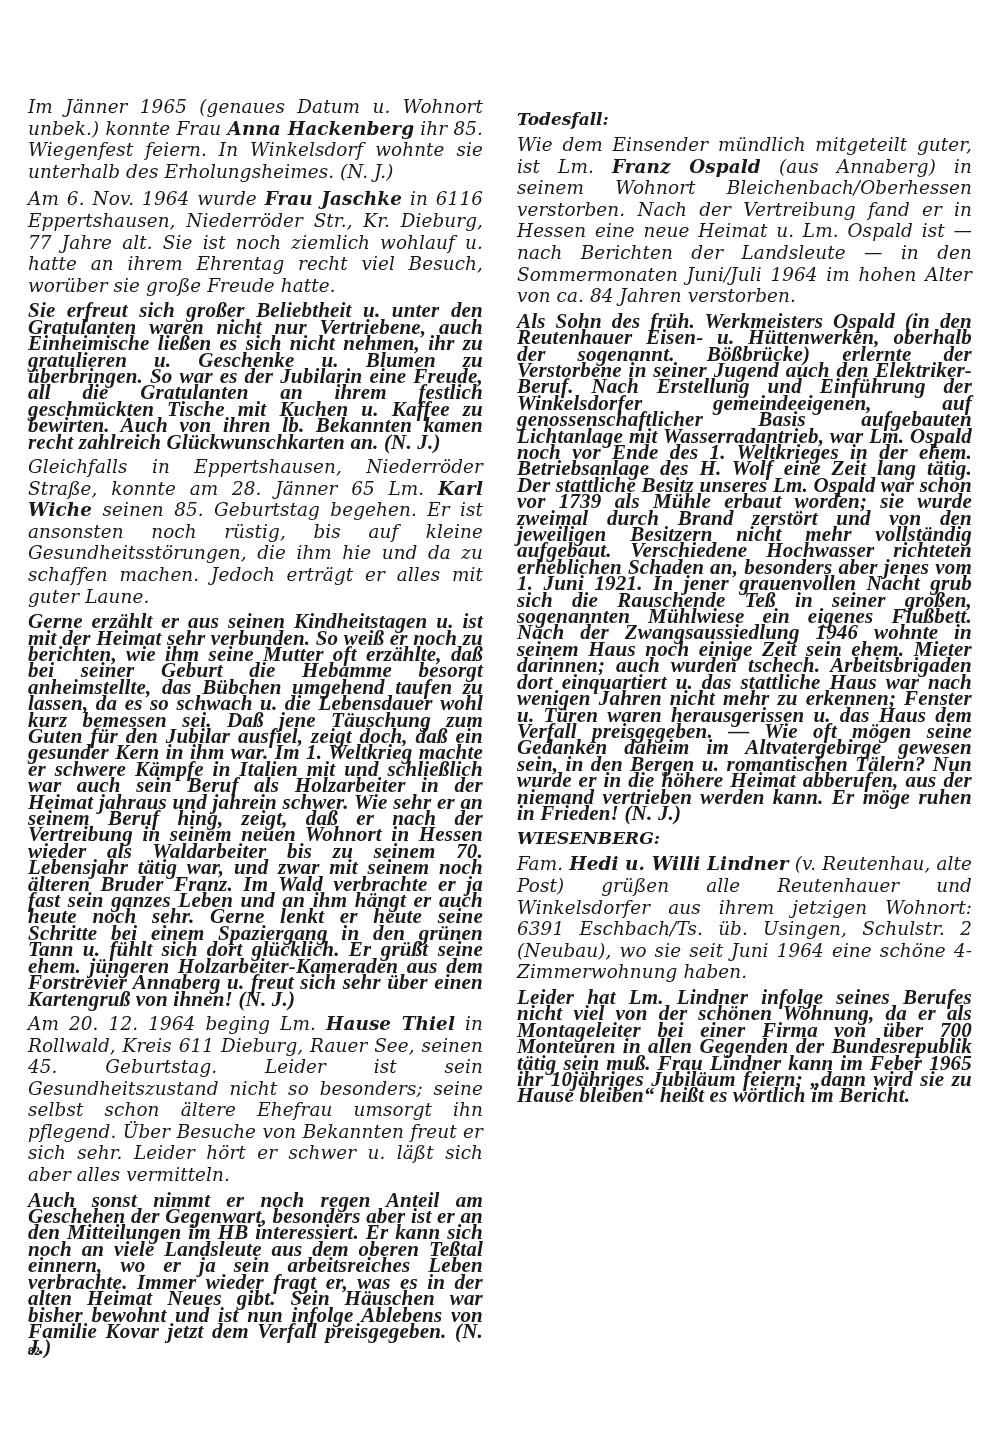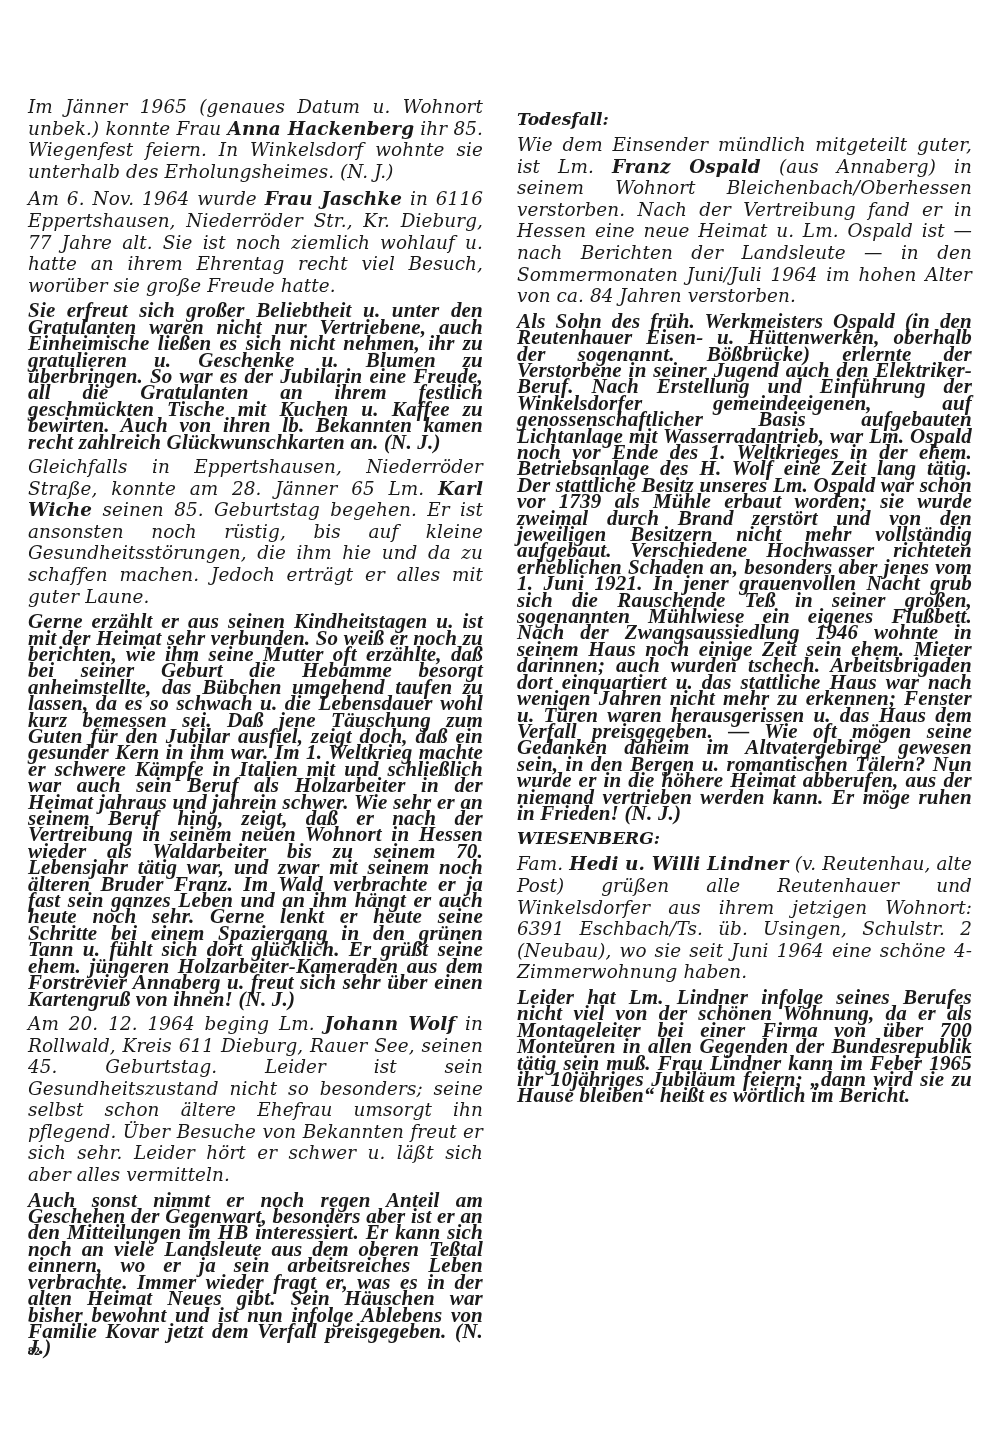--- a/index.html
+++ b/index.html
@@ -38,21 +38,21 @@
   </p>
   <p class="big">
     <span>Am 6. Nov. 1964 wurde </span><b>Frau Jaschke</b><span> in 6116 Eppertshausen, Niederröder Str., Kr. Dieburg, 77 Jahre alt. Sie ist noch ziemlich wohlauf u. hatte an ihrem Ehrentag recht viel Besuch, worüber sie große Freude hatte.</span>
   </p>
   <p class="small">Sie erfreut sich großer Beliebtheit u. unter den Gratulanten waren nicht nur Vertriebene, auch Einheimische ließen es sich nicht nehmen, ihr zu gratulieren u. Geschenke u. Blumen zu überbringen. So war es der Jubilarin eine Freude, all die Gratulanten an ihrem festlich geschmückten Tische mit Kuchen u. Kaffee zu bewirten. Auch von ihren lb. Bekannten kamen recht zahlreich Glückwunschkarten an. (N. J.)</p>
   <p class="big">
     <span>Gleichfalls in Eppertshausen, Niederröder Straße, konnte am 28. Jänner 65 Lm. </span><b>Karl Wiche</b><span> seinen 85. Geburtstag begehen. Er ist ansonsten noch rüstig, bis auf kleine Gesundheitsstörungen, die ihm hie und da zu schaffen machen. Jedoch erträgt er alles mit guter Laune.</span>
   </p>
   <p class="small">Gerne erzählt er aus seinen Kindheitstagen u. ist mit der Heimat sehr verbunden. So weiß er noch zu berichten, wie ihm seine Mutter oft erzählte, daß bei seiner Geburt die Hebamme besorgt anheimstellte, das Bübchen umgehend taufen zu lassen, da es so schwach u. die Lebensdauer wohl kurz bemessen sei. Daß jene Täuschung zum Guten für den Jubilar ausfiel, zeigt doch, daß ein gesunder Kern in ihm war. Im 1. Weltkrieg machte er schwere Kämpfe in Italien mit und schließlich war auch sein Beruf als Holzarbeiter in der Heimat jahraus und jahrein schwer. Wie sehr er an seinem Beruf hing, zeigt, daß er nach der Vertreibung in seinem neuen Wohnort in Hessen wieder als Waldarbeiter bis zu seinem 70. Lebensjahr tätig war, und zwar mit seinem noch älteren Bruder Franz. Im Wald verbrachte er ja fast sein ganzes Leben und an ihm hängt er auch heute noch sehr. Gerne lenkt er heute seine Schritte bei einem Spaziergang in den grünen Tann u. fühlt sich dort glücklich. Er grüßt seine ehem. jüngeren Holzarbeiter-Kameraden aus dem Forstrevier Annaberg u. freut sich sehr über einen Kartengruß von ihnen! (N. J.)</p>
   <p class="big">
-    <span>Am 20. 12. 1964 beging Lm. </span><b>Johann Wolf</b><span> in Rollwald, Kreis 611 Dieburg, Rauer See, seinen 45. Geburtstag. Leider ist sein Gesundheitszustand nicht so besonders; seine selbst schon ältere Ehefrau umsorgt ihn pflegend. Über Besuche von Bekannten freut er sich sehr. Leider hört er schwer u. läßt sich aber alles vermitteln.</span>
+    <span>Am 20. 12. 1964 beging Lm. </span><b>Hause Thiel</b><span> in Rollwald, Kreis 611 Dieburg, Rauer See, seinen 45. Geburtstag. Leider ist sein Gesundheitszustand nicht so besonders; seine selbst schon ältere Ehefrau umsorgt ihn pflegend. Über Besuche von Bekannten freut er sich sehr. Leider hört er schwer u. läßt sich aber alles vermitteln.</span>
   </p>
   <p class="small">Auch sonst nimmt er noch regen Anteil am Geschehen der Gegenwart, besonders aber ist er an den Mitteilungen im HB interessiert. Er kann sich noch an viele Landsleute aus dem oberen Teßtal einnern, wo er ja sein arbeitsreiches Leben verbrachte. Immer wieder fragt er, was es in der alten Heimat Neues gibt. Sein Häuschen war bisher bewohnt und ist nun infolge Ablebens von Familie Kovar jetzt dem Verfall preisgegeben. (N. J.)</p>
 </div>
 
 <div class="col col-right">
   <div class="heading first">Todesfall:</div>
   <p class="big">
     <span>Wie dem Einsender mündlich mitgeteilt guter, ist Lm. </span><b>Franz Ospald</b><span> (aus Annaberg) in seinem Wohnort Bleichenbach/Oberhessen verstorben. Nach der Vertreibung fand er in Hessen eine neue Heimat u. Lm. Ospald ist — nach Berichten der Landsleute — in den Sommermonaten Juni/Juli 1964 im hohen Alter von ca. 84 Jahren verstorben.</span>
   </p>
   <p class="small">Als Sohn des früh. Werkmeisters Ospald (in den Reutenhauer Eisen- u. Hüttenwerken, oberhalb der sogenannt. Bößbrücke) erlernte der Verstorbene in seiner Jugend auch den Elektriker-Beruf. Nach Erstellung und Einführung der Winkelsdorfer gemeindeeigenen, auf genossenschaftlicher Basis aufgebauten Lichtanlage mit Wasserradantrieb, war Lm. Ospald noch vor Ende des 1. Weltkrieges in der ehem. Betriebsanlage des H. Wolf eine Zeit lang tätig. Der stattliche Besitz unseres Lm. Ospald war schon vor 1739 als Mühle erbaut worden; sie wurde zweimal durch Brand zerstört und von den jeweiligen Besitzern nicht mehr vollständig aufgebaut. Verschiedene Hochwasser richteten erheblichen Schaden an, besonders aber jenes vom 1. Juni 1921. In jener grauenvollen Nacht grub sich die Rauschende Teß in seiner großen, sogenannten Mühlwiese ein eigenes Flußbett. Nach der Zwangsaussiedlung 1946 wohnte in seinem Haus noch einige Zeit sein ehem. Mieter darinnen; auch wurden tschech. Arbeitsbrigaden dort einquartiert u. das stattliche Haus war nach wenigen Jahren nicht mehr zu erkennen; Fenster u. Türen waren herausgerissen u. das Haus dem Verfall preisgegeben. — Wie oft mögen seine Gedanken daheim im Altvatergebirge gewesen sein, in den Bergen u. romantischen Tälern? Nun wurde er in die höhere Heimat abberufen, aus der niemand vertrieben werden kann. Er möge ruhen in Frieden! (N. J.)</p>

